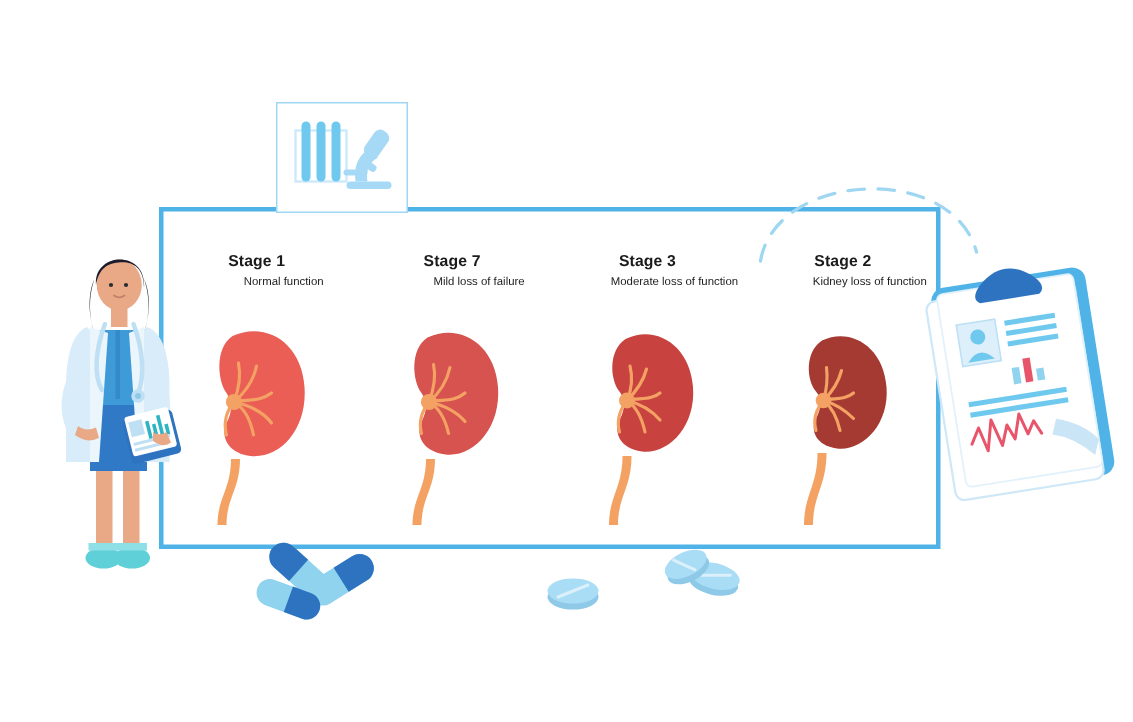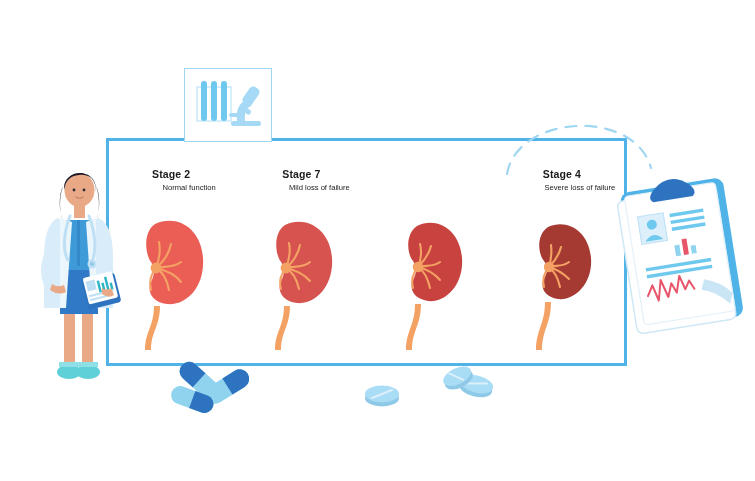--- a/index.html
+++ b/index.html
@@ -80,21 +80,21 @@
         <rect x="54" y="38" width="13" height="5" rx="2.2" transform="rotate(35 60 40)"></rect>
         <rect x="44" y="44" width="16" height="4" rx="2"></rect>
       </g>
     </svg>
   </div>
 
   <div class="cols">
 
     <div class="col">
       <div class="lbl">
-        <div class="t">Stage 2</div>
+        <div class="t">Stage 1</div>
         <div class="s">Normal function</div>
       </div>
       <div class="kid">
         <svg width="92" height="142" viewBox="0 0 92 142">
           <path d="M29 96 C 29 116, 20 122, 20 140 L26 140 C26 122, 35 116, 35 96z" fill="#F4A264"></path>
           <path d="M30 14 C 52 4, 76 18, 78 48 C 80 76, 62 96, 42 94 C 26 92, 22 80, 26 72
                    C 30 64, 30 58, 26 52 C 20 44, 18 22, 30 14z" fill="#EA5E56"></path>
           <g fill="none" stroke="#F4A264" stroke-width="2.1" stroke-linecap="round">
             <path d="M31 58 C 40 56, 48 58, 56 52"></path>
             <path d="M31 58 C 40 60, 50 64, 56 72"></path>
@@ -125,42 +125,46 @@
             <path d="M31 58 C 34 50, 36 42, 34 33"></path>
             <path d="M31 58 C 38 52, 43 44, 45 35"></path>
             <path d="M31 58 C 26 64, 24 72, 26 79"></path>
           </g>
           <circle cx="31" cy="58" r="5.4" fill="#F4A264"></circle>
         </svg>
       </div>
     </div>
 
     <div class="col">
+      <div class="lbl">
+        <div class="t">Stage 3</div>
+        <div class="s">Moderate loss of function</div>
+      </div>
       <div class="kid">
         <svg width="92" height="142" viewBox="0 0 92 142">
           <path d="M29 94 C 29 115, 20 121, 20 140 L26 140 C26 121, 35 115, 35 94z" fill="#F4A264"></path>
           <path d="M31 16 C 51 6, 74 20, 76 48 C 78 74, 60 93, 42 91 C 27 89, 23 78, 27 70
                    C 31 62, 31 57, 27 51 C 21 44, 19 24, 31 16z" fill="#C8433F"></path>
           <g fill="none" stroke="#F4A264" stroke-width="2.1" stroke-linecap="round">
             <path d="M32 57 C 40 55, 48 57, 54 52"></path>
             <path d="M32 57 C 40 59, 48 63, 54 70"></path>
             <path d="M32 57 C 38 61, 42 69, 44 78"></path>
             <path d="M32 57 C 35 50, 36 42, 34 34"></path>
             <path d="M32 57 C 38 51, 43 44, 45 36"></path>
             <path d="M32 57 C 27 63, 25 71, 27 78"></path>
           </g>
           <circle cx="32" cy="57" r="5.3" fill="#F4A264"></circle>
         </svg>
       </div>
     </div>
 
     <div class="col">
       <div class="lbl">
-        <div class="t">Stage 4</div>
-        <div class="s">Severe loss of failure</div>
+        <div class="t">Stage 2</div>
+        <div class="s">Kidney loss of function</div>
       </div>
       <div class="kid">
         <svg width="92" height="142" viewBox="0 0 92 142">
           <path d="M29 92 C 29 114, 20 120, 20 140 L26 140 C26 120, 35 114, 35 92z" fill="#F4A264"></path>
           <path d="M32 17 C 51 8, 73 21, 75 48 C 77 73, 59 91, 42 89 C 28 87, 24 77, 28 69
                    C 32 61, 32 56, 28 51 C 22 44, 20 25, 32 17z" fill="#A53A32"></path>
           <g fill="none" stroke="#F4A264" stroke-width="2.1" stroke-linecap="round">
             <path d="M33 57 C 40 55, 47 57, 53 52"></path>
             <path d="M33 57 C 40 59, 47 63, 53 69"></path>
             <path d="M33 57 C 38 61, 42 68, 44 77"></path>

